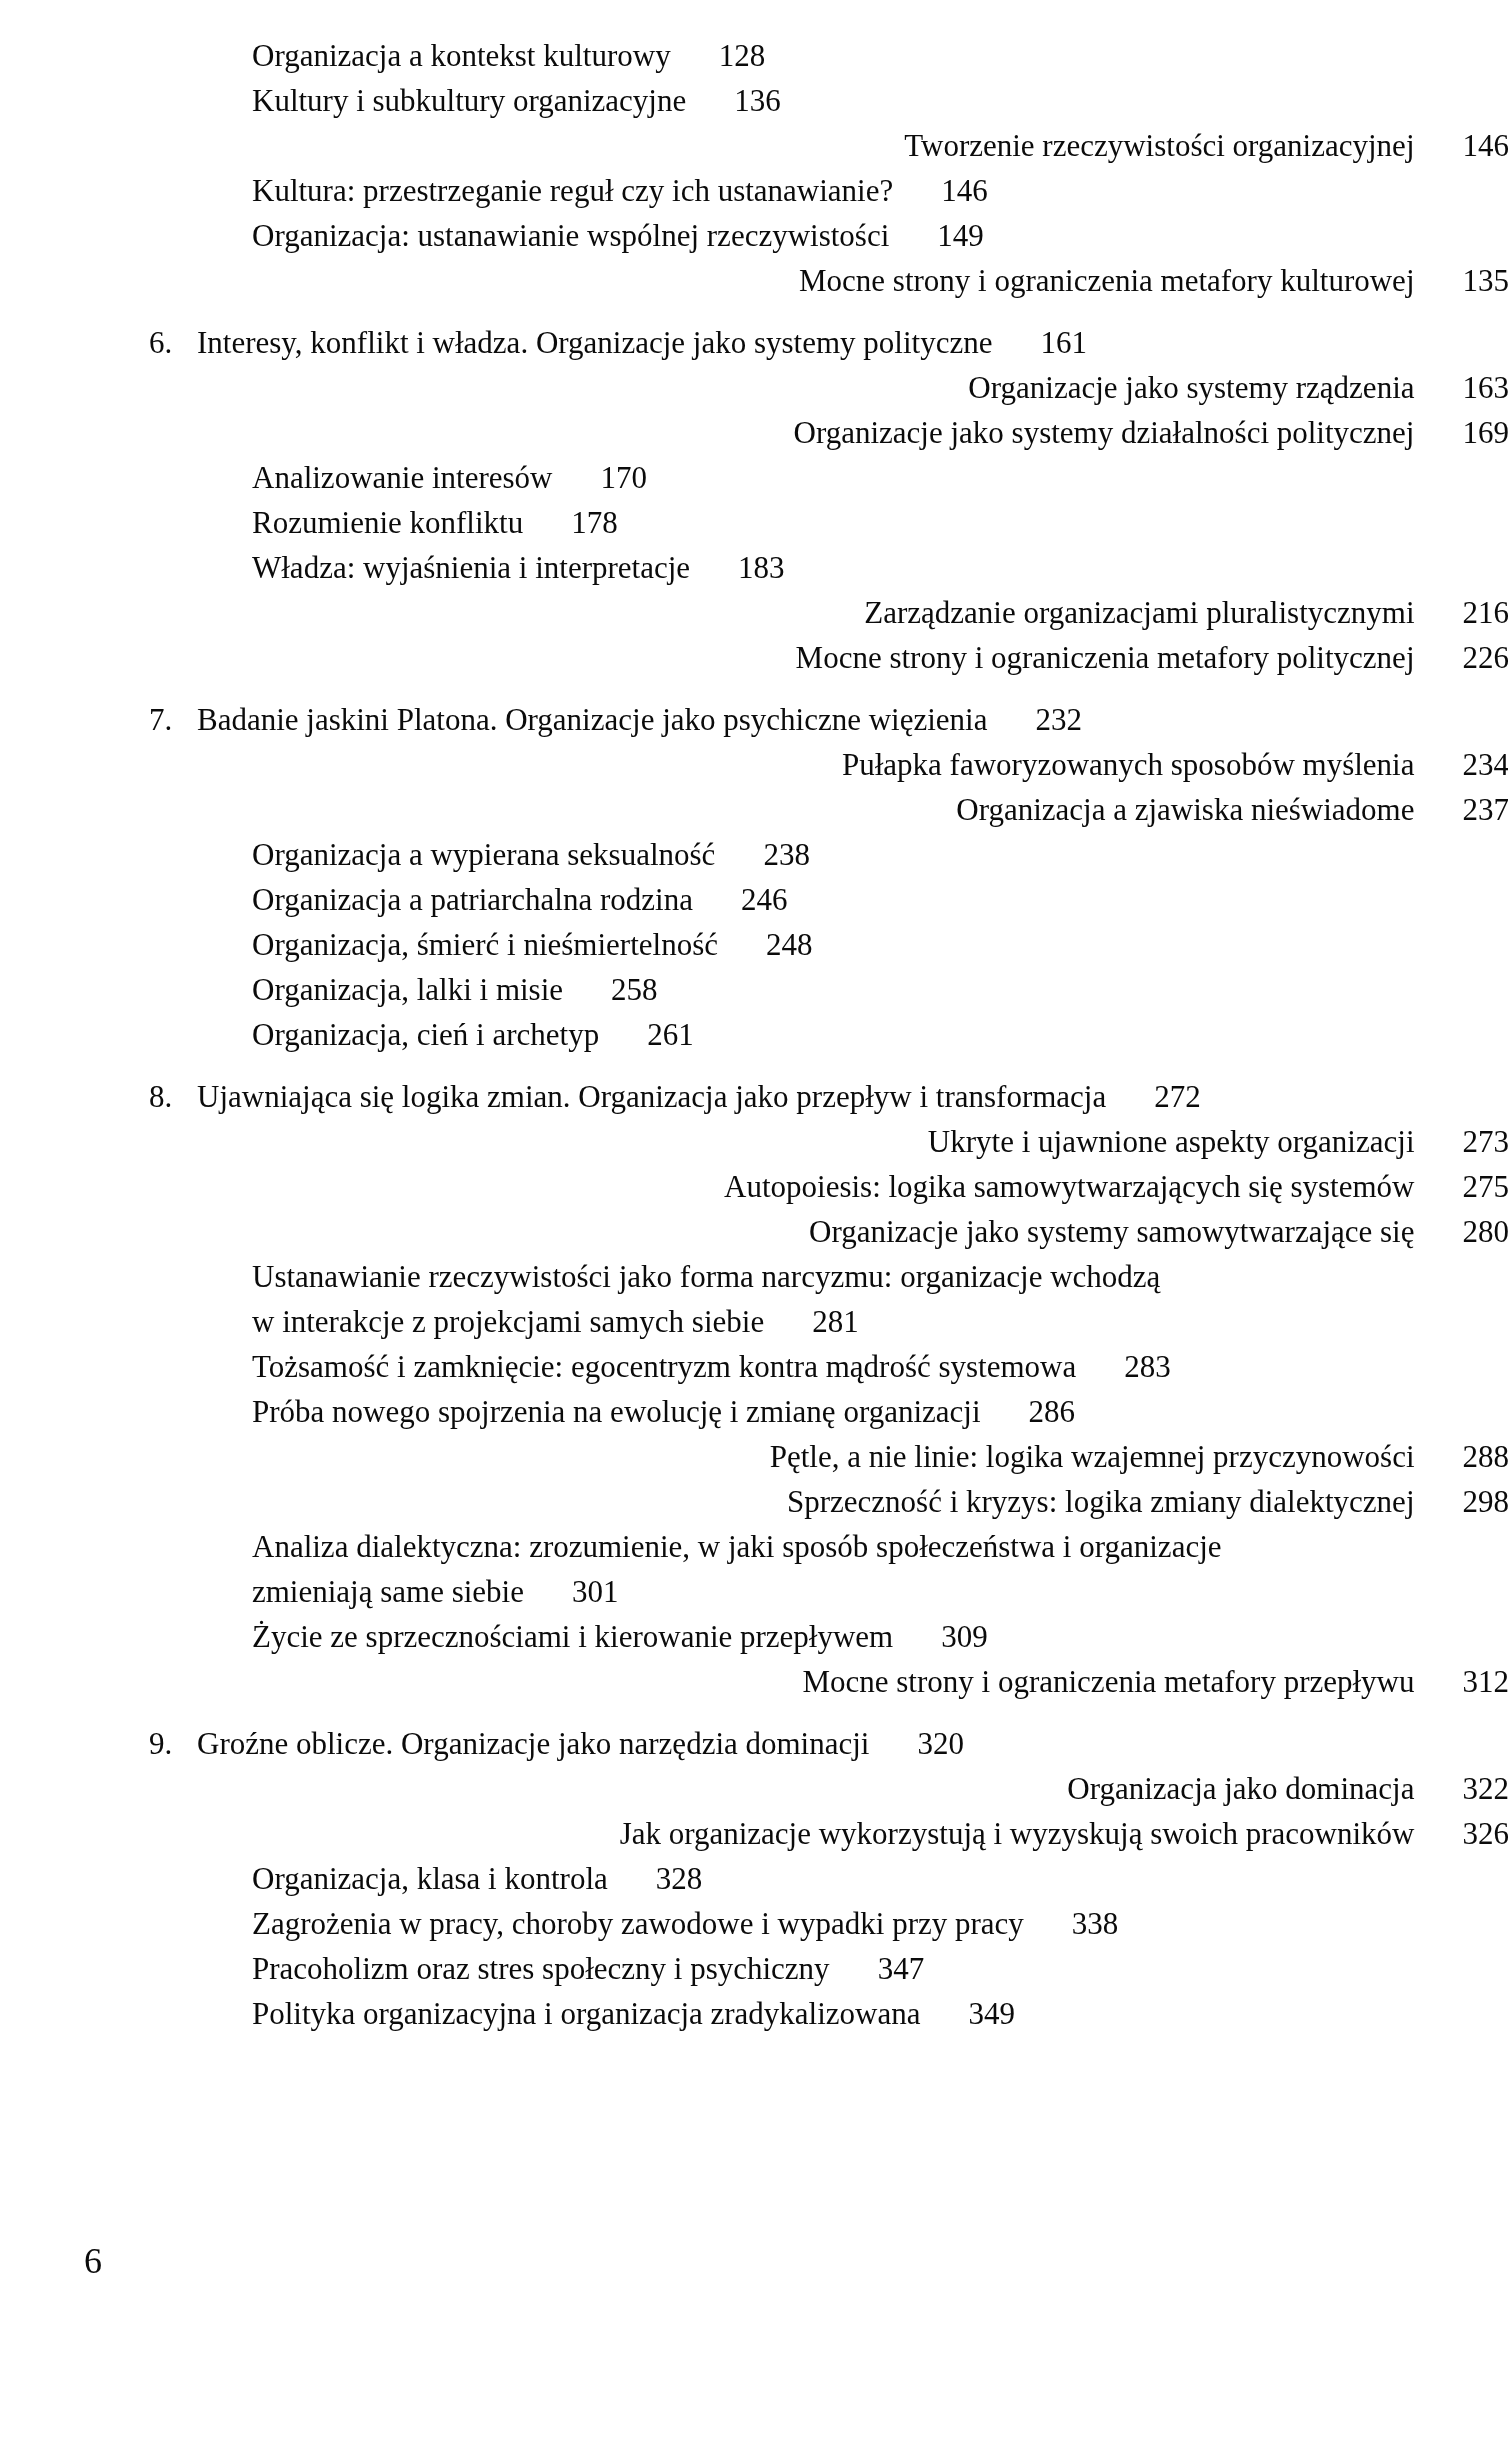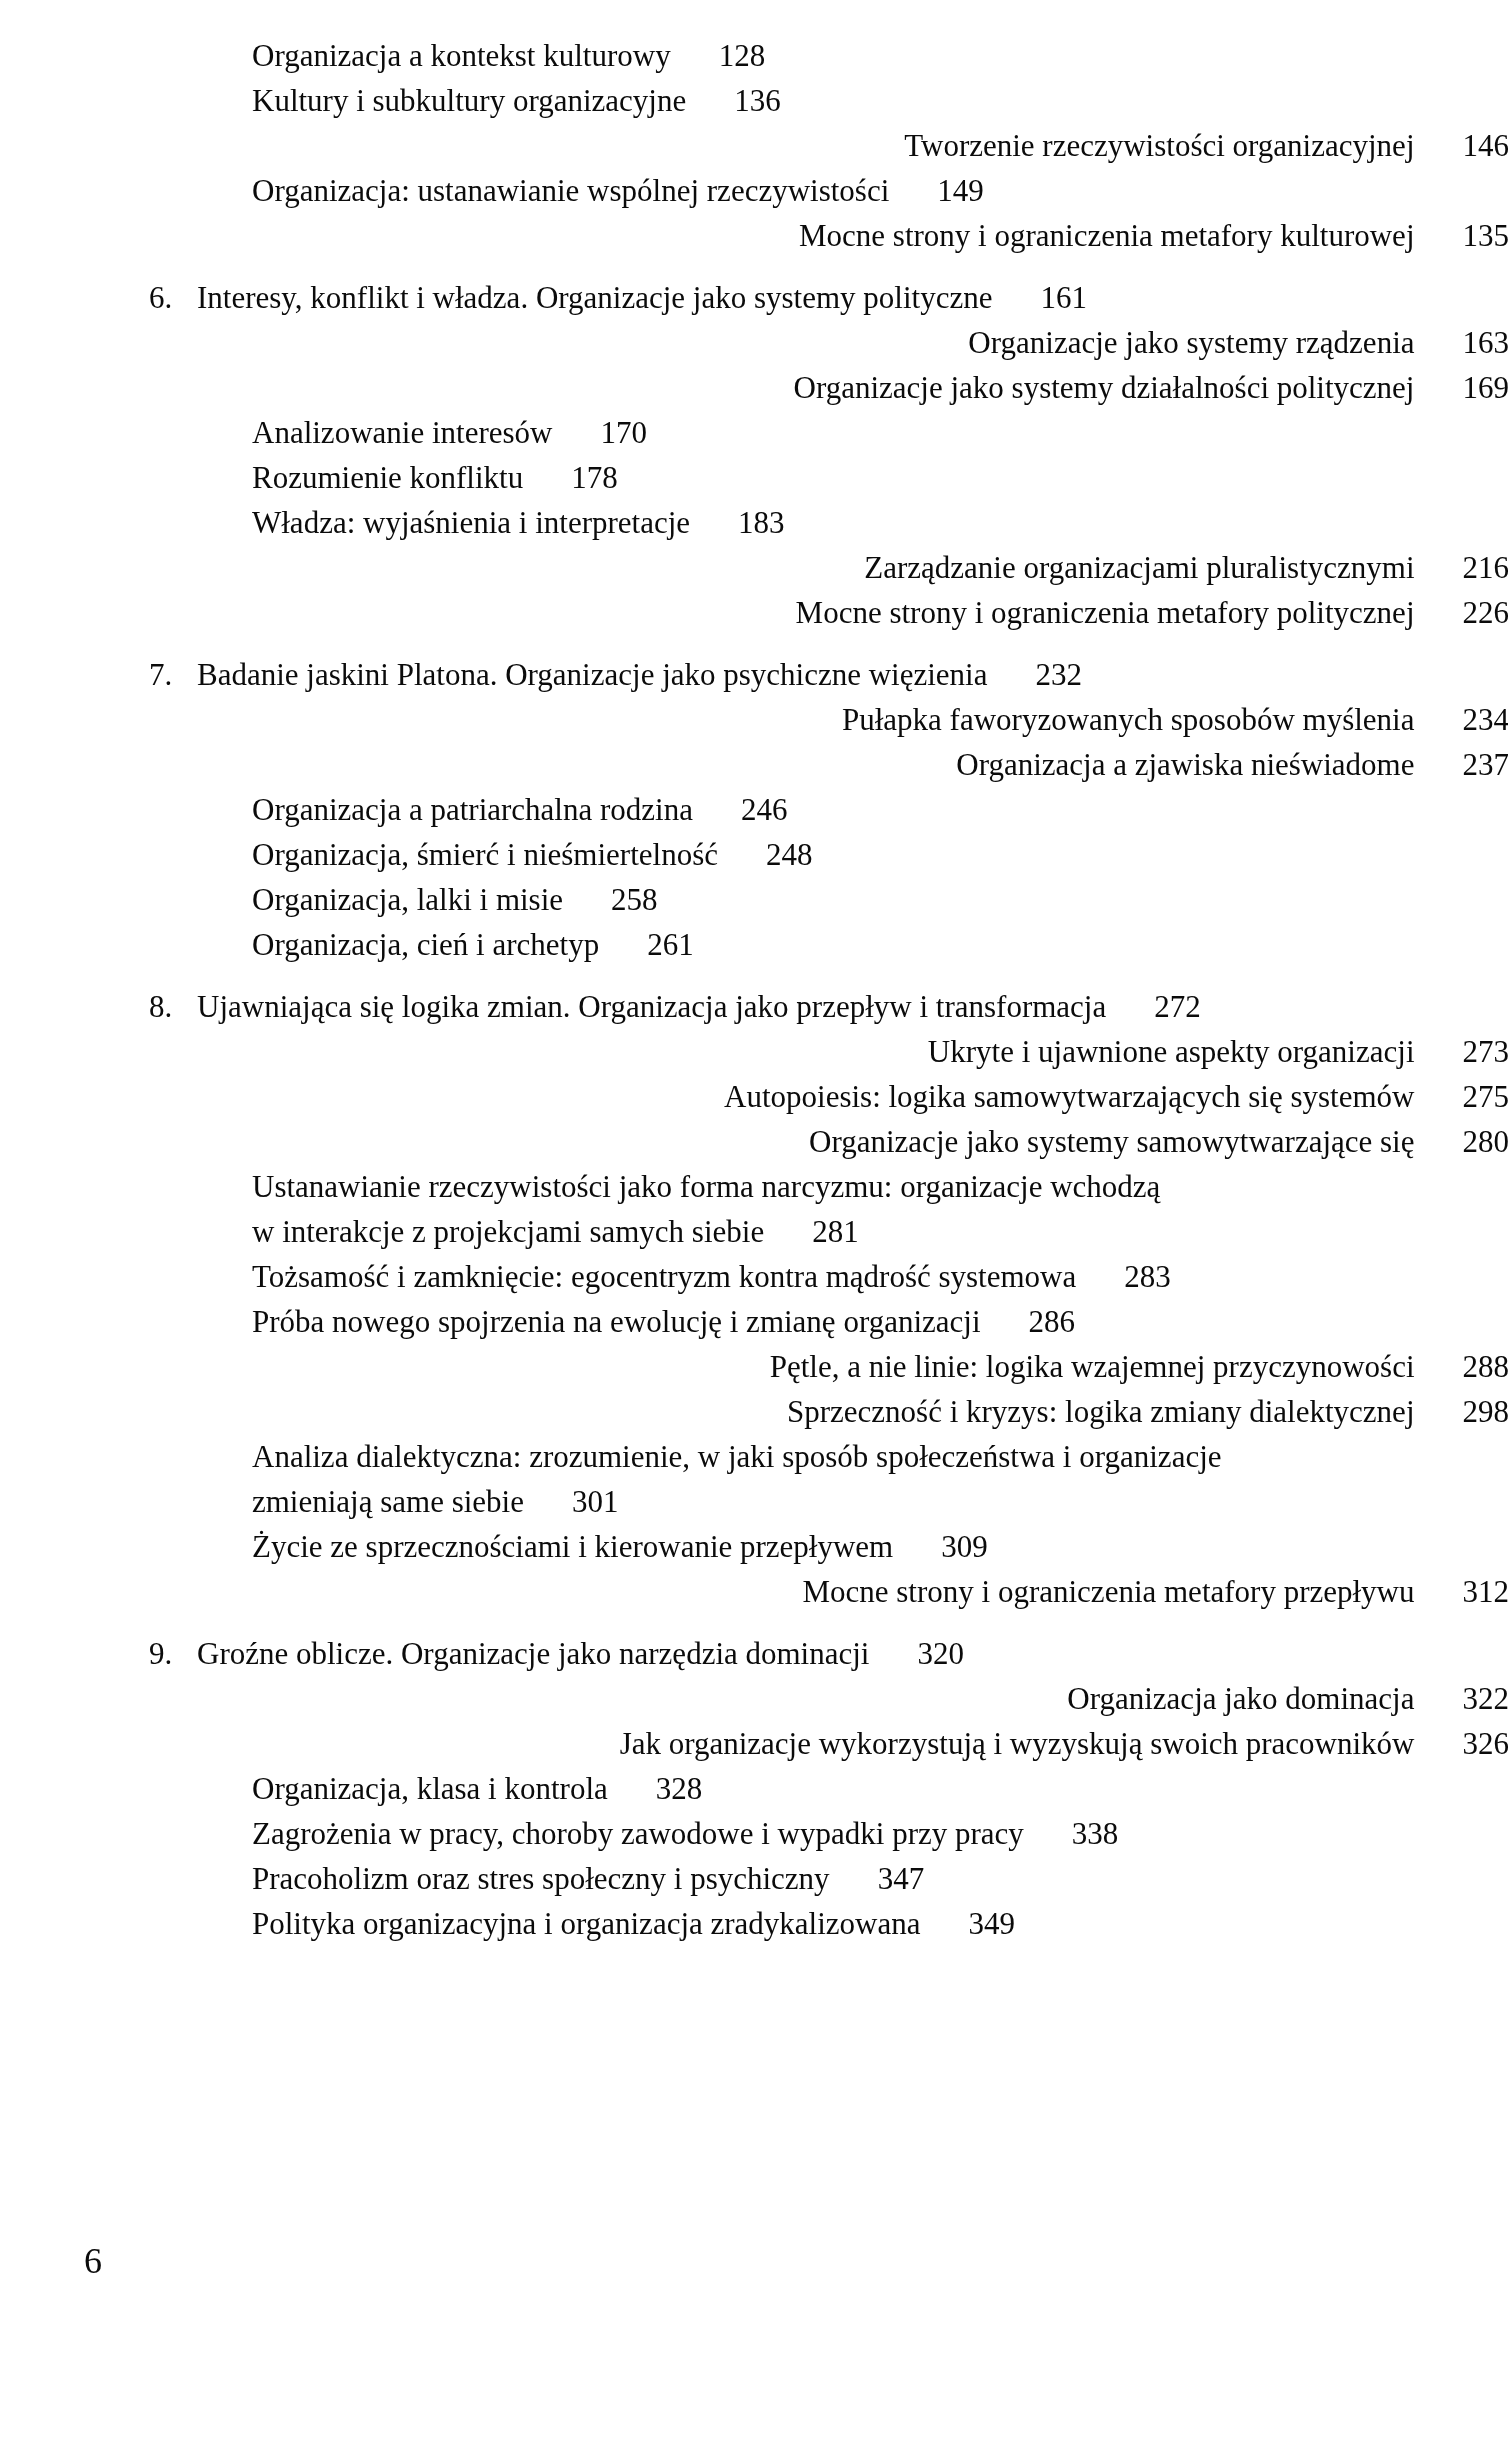--- a/index.html
+++ b/index.html
@@ -37,33 +37,35 @@
   }
 </style>
 </head>
 <body>
 
 <div class="page">
   <div class="toc" id="toc">
       <div class="row ind2"><span class="txt">Organizacja a kontekst kulturowy</span><span class="pg">128</span></div>
       <div class="row ind2"><span class="txt">Kultury i subkultury organizacyjne</span><span class="pg">136</span></div>
       <div class="row ind1"><span class="txt">Tworzenie rzeczywistości organizacyjnej</span><span class="pg">146</span></div>
+      <div class="row ind2"><span class="txt">Kultura: przestrzeganie reguł czy ich ustanawianie?</span><span class="pg">146</span></div>
       <div class="row ind2"><span class="txt">Organizacja: ustanawianie wspólnej rzeczywistości</span><span class="pg">149</span></div>
       <div class="row ind1"><span class="txt">Mocne strony i ograniczenia metafory kulturowej</span><span class="pg">135</span></div>
       <div class="row heading"><span class="chnum">6.</span><span>Interesy, konflikt i władza. Organizacje jako systemy polityczne</span><span class="pg">161</span></div>
       <div class="row ind1"><span class="txt">Organizacje jako systemy rządzenia</span><span class="pg">163</span></div>
       <div class="row ind1"><span class="txt">Organizacje jako systemy działalności politycznej</span><span class="pg">169</span></div>
       <div class="row ind2"><span class="txt">Analizowanie interesów</span><span class="pg">170</span></div>
       <div class="row ind2"><span class="txt">Rozumienie konfliktu</span><span class="pg">178</span></div>
       <div class="row ind2"><span class="txt">Władza: wyjaśnienia i interpretacje</span><span class="pg">183</span></div>
       <div class="row ind1"><span class="txt">Zarządzanie organizacjami pluralistycznymi</span><span class="pg">216</span></div>
       <div class="row ind1"><span class="txt">Mocne strony i ograniczenia metafory politycznej</span><span class="pg">226</span></div>
       <div class="row heading"><span class="chnum">7.</span><span>Badanie jaskini Platona. Organizacje jako psychiczne więzienia</span><span class="pg">232</span></div>
       <div class="row ind1"><span class="txt">Pułapka faworyzowanych sposobów myślenia</span><span class="pg">234</span></div>
       <div class="row ind1"><span class="txt">Organizacja a zjawiska nieświadome</span><span class="pg">237</span></div>
+      <div class="row ind2"><span class="txt">Organizacja a wypierana seksualność</span><span class="pg">238</span></div>
       <div class="row ind2"><span class="txt">Organizacja a patriarchalna rodzina</span><span class="pg">246</span></div>
       <div class="row ind2"><span class="txt">Organizacja, śmierć i nieśmiertelność</span><span class="pg">248</span></div>
       <div class="row ind2"><span class="txt">Organizacja, lalki i misie</span><span class="pg">258</span></div>
       <div class="row ind2"><span class="txt">Organizacja, cień i archetyp</span><span class="pg">261</span></div>
       <div class="row heading"><span class="chnum">8.</span><span>Ujawniająca się logika zmian. Organizacja jako przepływ i transformacja</span><span class="pg">272</span></div>
       <div class="row ind1"><span class="txt">Ukryte i ujawnione aspekty organizacji</span><span class="pg">273</span></div>
       <div class="row ind1"><span class="txt"><span class="em">Autopoiesis</span>: logika samowytwarzających się systemów</span><span class="pg">275</span></div>
       <div class="row ind1"><span class="txt">Organizacje jako systemy samowytwarzające się</span><span class="pg">280</span></div>
       <div class="row ind2"><span class="txt">Ustanawianie rzeczywistości jako forma narcyzmu: organizacje wchodzą</span></div>
       <div class="row ind2"><span class="txt">w interakcje z projekcjami samych siebie</span><span class="pg">281</span></div>

